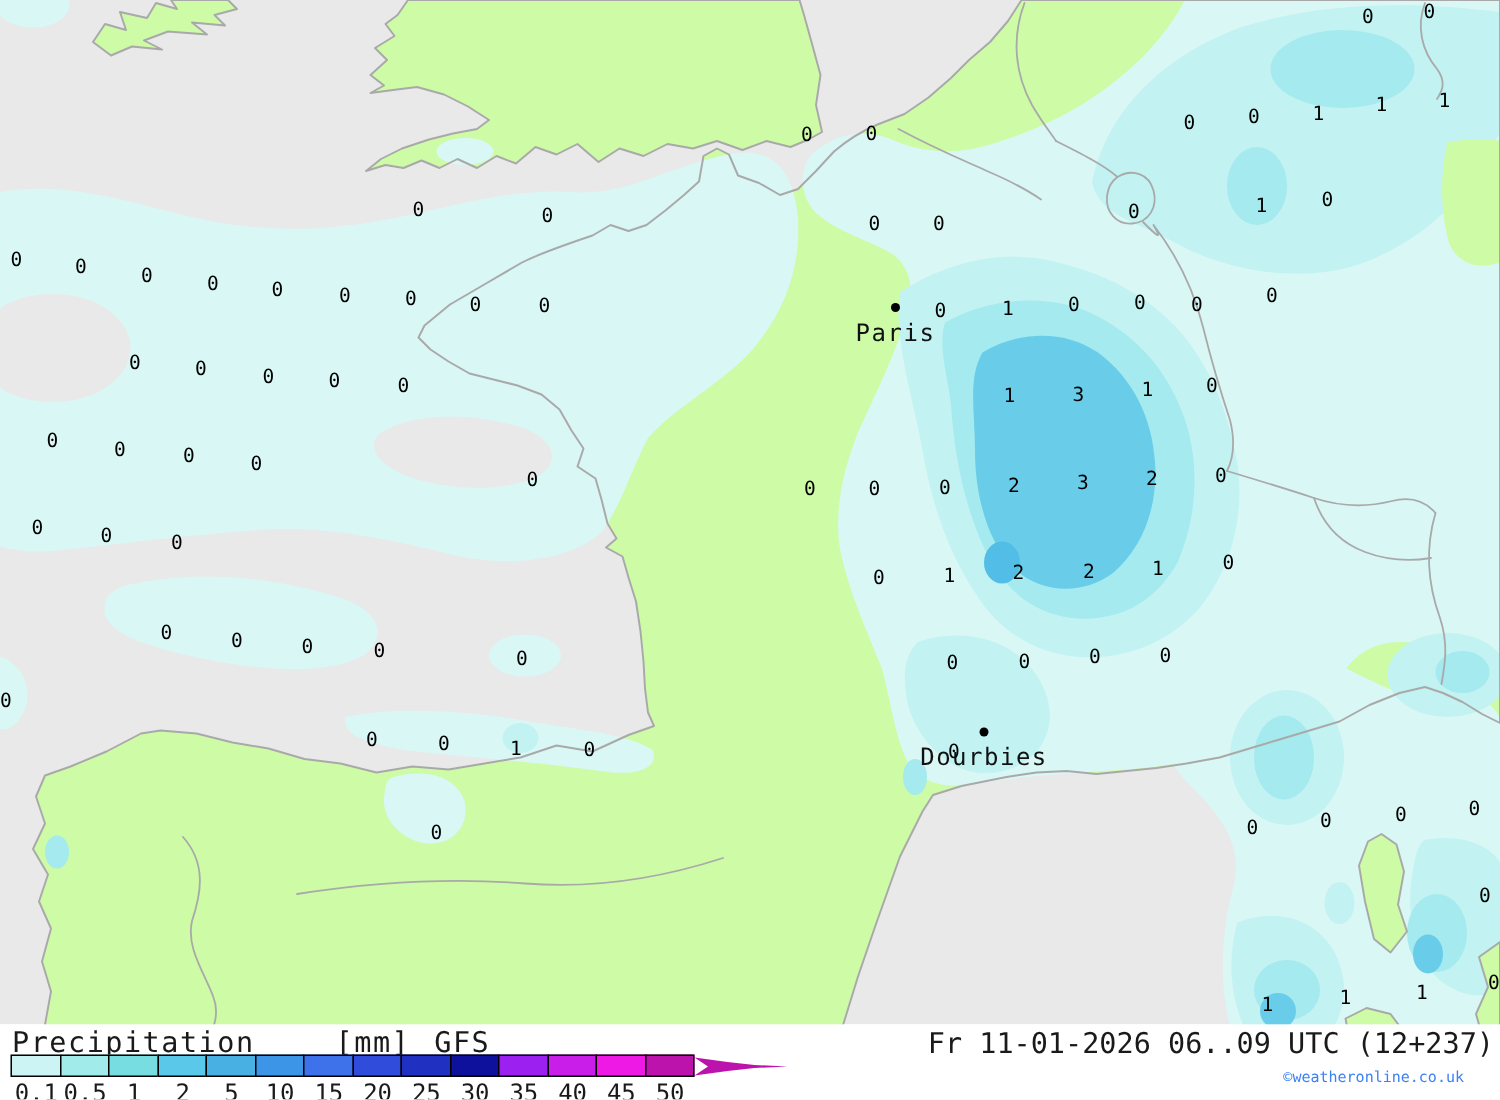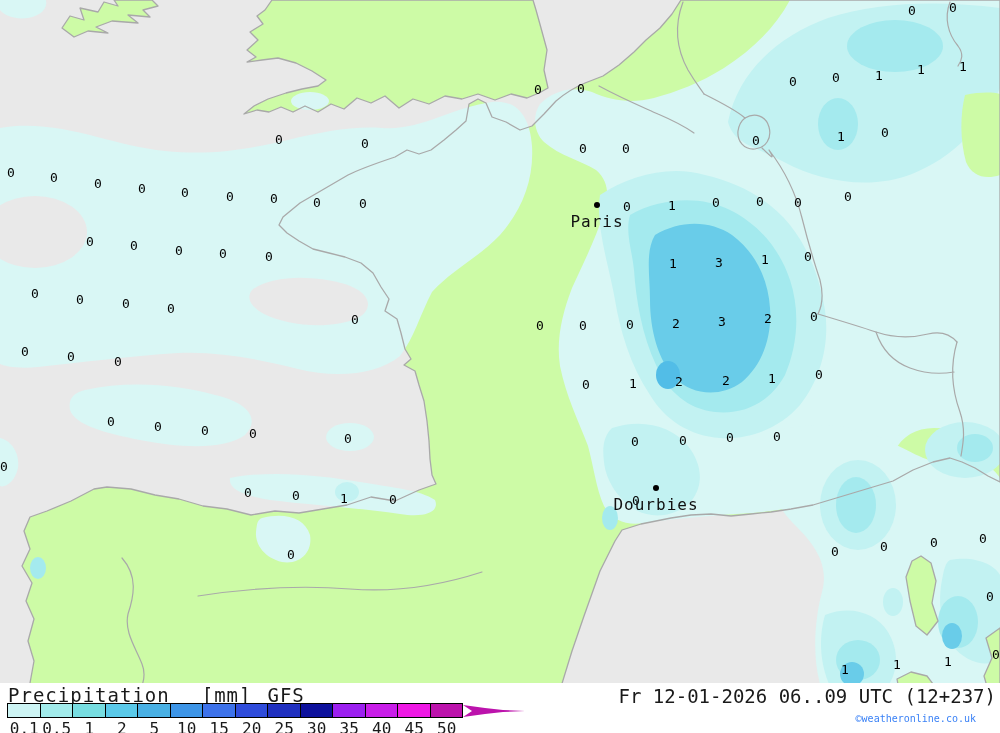--- a/index.html
+++ b/index.html
@@ -6,21 +6,21 @@
   .screen{position:relative;width:1000px;height:733px;overflow:hidden;background:#ffffff;
           font-family:"DejaVu Sans Mono",monospace;}
   .map-wrap{position:absolute;left:0;top:0;width:1000px;height:683px;}
   .map-wrap svg{display:block;}
   svg text.val{font-family:"DejaVu Sans Mono",monospace;font-size:13px;fill:#000;text-anchor:middle;}
   svg text.city{font-family:"DejaVu Sans Mono",monospace;font-size:16px;fill:#111;text-anchor:middle;letter-spacing:1px;}
   .coast{fill:none;stroke:#a9a9a9;stroke-width:1.3;stroke-linejoin:round;stroke-linecap:round;}
   .border{fill:none;stroke:#a9a9a9;stroke-width:1.2;stroke-linejoin:round;stroke-linecap:round;}
   .footer{position:absolute;left:0;top:683px;width:1000px;height:50px;background:#ffffff;}
   .legend-title{position:absolute;left:8px;top:1px;font-size:19px;color:#1a1a1a;letter-spacing:1px;white-space:pre;}
-  .legend-title .unit{margin-left:32px;}
+  .legend-title .unit{margin-left:54px;}
   .legend-title .model{margin-left:16px;}
   .legend-bar{position:absolute;left:8px;top:20px;display:flex;}
   .legend-stop{width:32.5px;position:relative;}
   .legend-stop .box{height:13px;border:1px solid #000;margin-left:-1px;}
   .legend-stop .lab{margin-top:1px;text-align:center;font-size:16px;color:#1a1a1a;}
   .legend-arrow{position:absolute;left:463px;top:20px;}
   .datetime{position:absolute;right:4px;top:2px;font-size:19px;color:#1a1a1a;white-space:pre;}
   .copyright{position:absolute;right:24px;top:30px;font-size:10px;color:#3b82f6;}
 </style>
 </head>
@@ -285,17 +285,17 @@
         <div class="legend-stop">
           <div class="box" style="background: rgb(188, 19, 172);"></div>
           <div class="lab">50</div>
         </div>
       </div>
 
     <svg class="legend-arrow" width="72" height="16">
       <polygon points="0,2 22,5 40,7 62,8 40,9 22,11 0,14 9,8" fill="#bc13ac"></polygon>
     </svg>
 
-    <div class="datetime">Fr 12-01-2026 06..09 UTC (12+237)</div>
+    <div class="datetime">Fr 11-01-2026 06..09 UTC (12+237)</div>
     <div class="copyright">©weatheronline.co.uk</div>
   </div>
 
 </div>
 
 </body></html>

